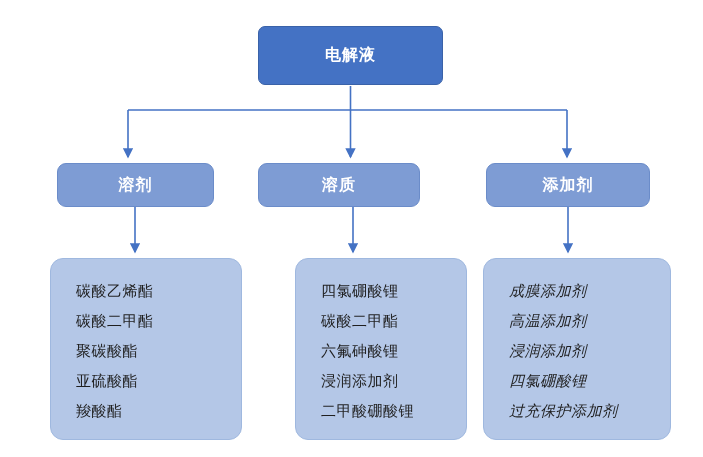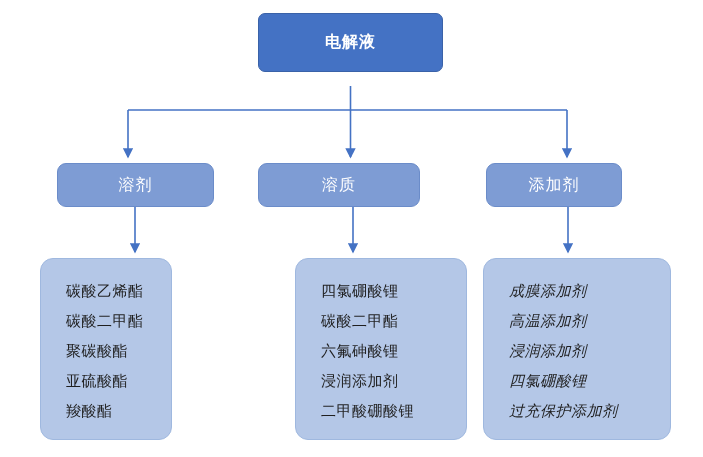--- a/index.html
+++ b/index.html
@@ -31,58 +31,58 @@
 
   .node {
     position: absolute;
     box-sizing: border-box;
     display: flex;
     align-items: center;
     justify-content: center;
     text-align: center;
   }
   .root {
-    left: 258px; top: 13px;
+    left: 258px; top: 26px;
     width: 185px; height: 59px;
     background: var(--root-fill, #4472C4);
     border: 1px solid var(--root-border, #3A62A8);
     border-radius: 7px;
     color: var(--root-text, #FFFFFF);
     font-size: 16px;
     font-weight: bold;
     letter-spacing: 1px;
   }
   .branch {
     top: 163px;
     height: 44px;
     background: var(--branch-fill, #7E9CD4);
     border: 1px solid var(--branch-border, #6B8CC9);
     border-radius: 9px;
     color: var(--branch-text, #FFFFFF);
     font-size: 16px;
-    font-weight: normal;
+    font-weight: bold;
     letter-spacing: 1px;
   }
   .branch-0 { left: 57px;  width: 157px; }
   .branch-1 { left: 258px; width: 162px; }
-  .branch-2 { left: 486px; width: 136px; }
+  .branch-2 { left: 486px; width: 164px; }
 
   .leafbox {
     position: absolute;
     top: 258px;
     height: 182px;
     box-sizing: border-box;
     background: var(--leaf-fill, #B4C7E7);
     border: 1px solid var(--leaf-border, #9FB8DF);
     border-radius: 13px;
     padding: 17px 10px 10px 25px;
     color: var(--leaf-text, #1F1F1F);
     font-size: 15px;
   }
-  .leaf-0 { left: 40px;  width: 132px; }
+  .leaf-0 { left: 50px;  width: 192px; }
   .leaf-1 { left: 265px; width: 172px; margin-left: 30px; }
   .leaf-2 { left: 483px; width: 188px; font-style: italic; }
 
   .leaf-item {
     line-height: 30px;
     white-space: nowrap;
     letter-spacing: 0.5px;
   }
 </style>
 </head>

